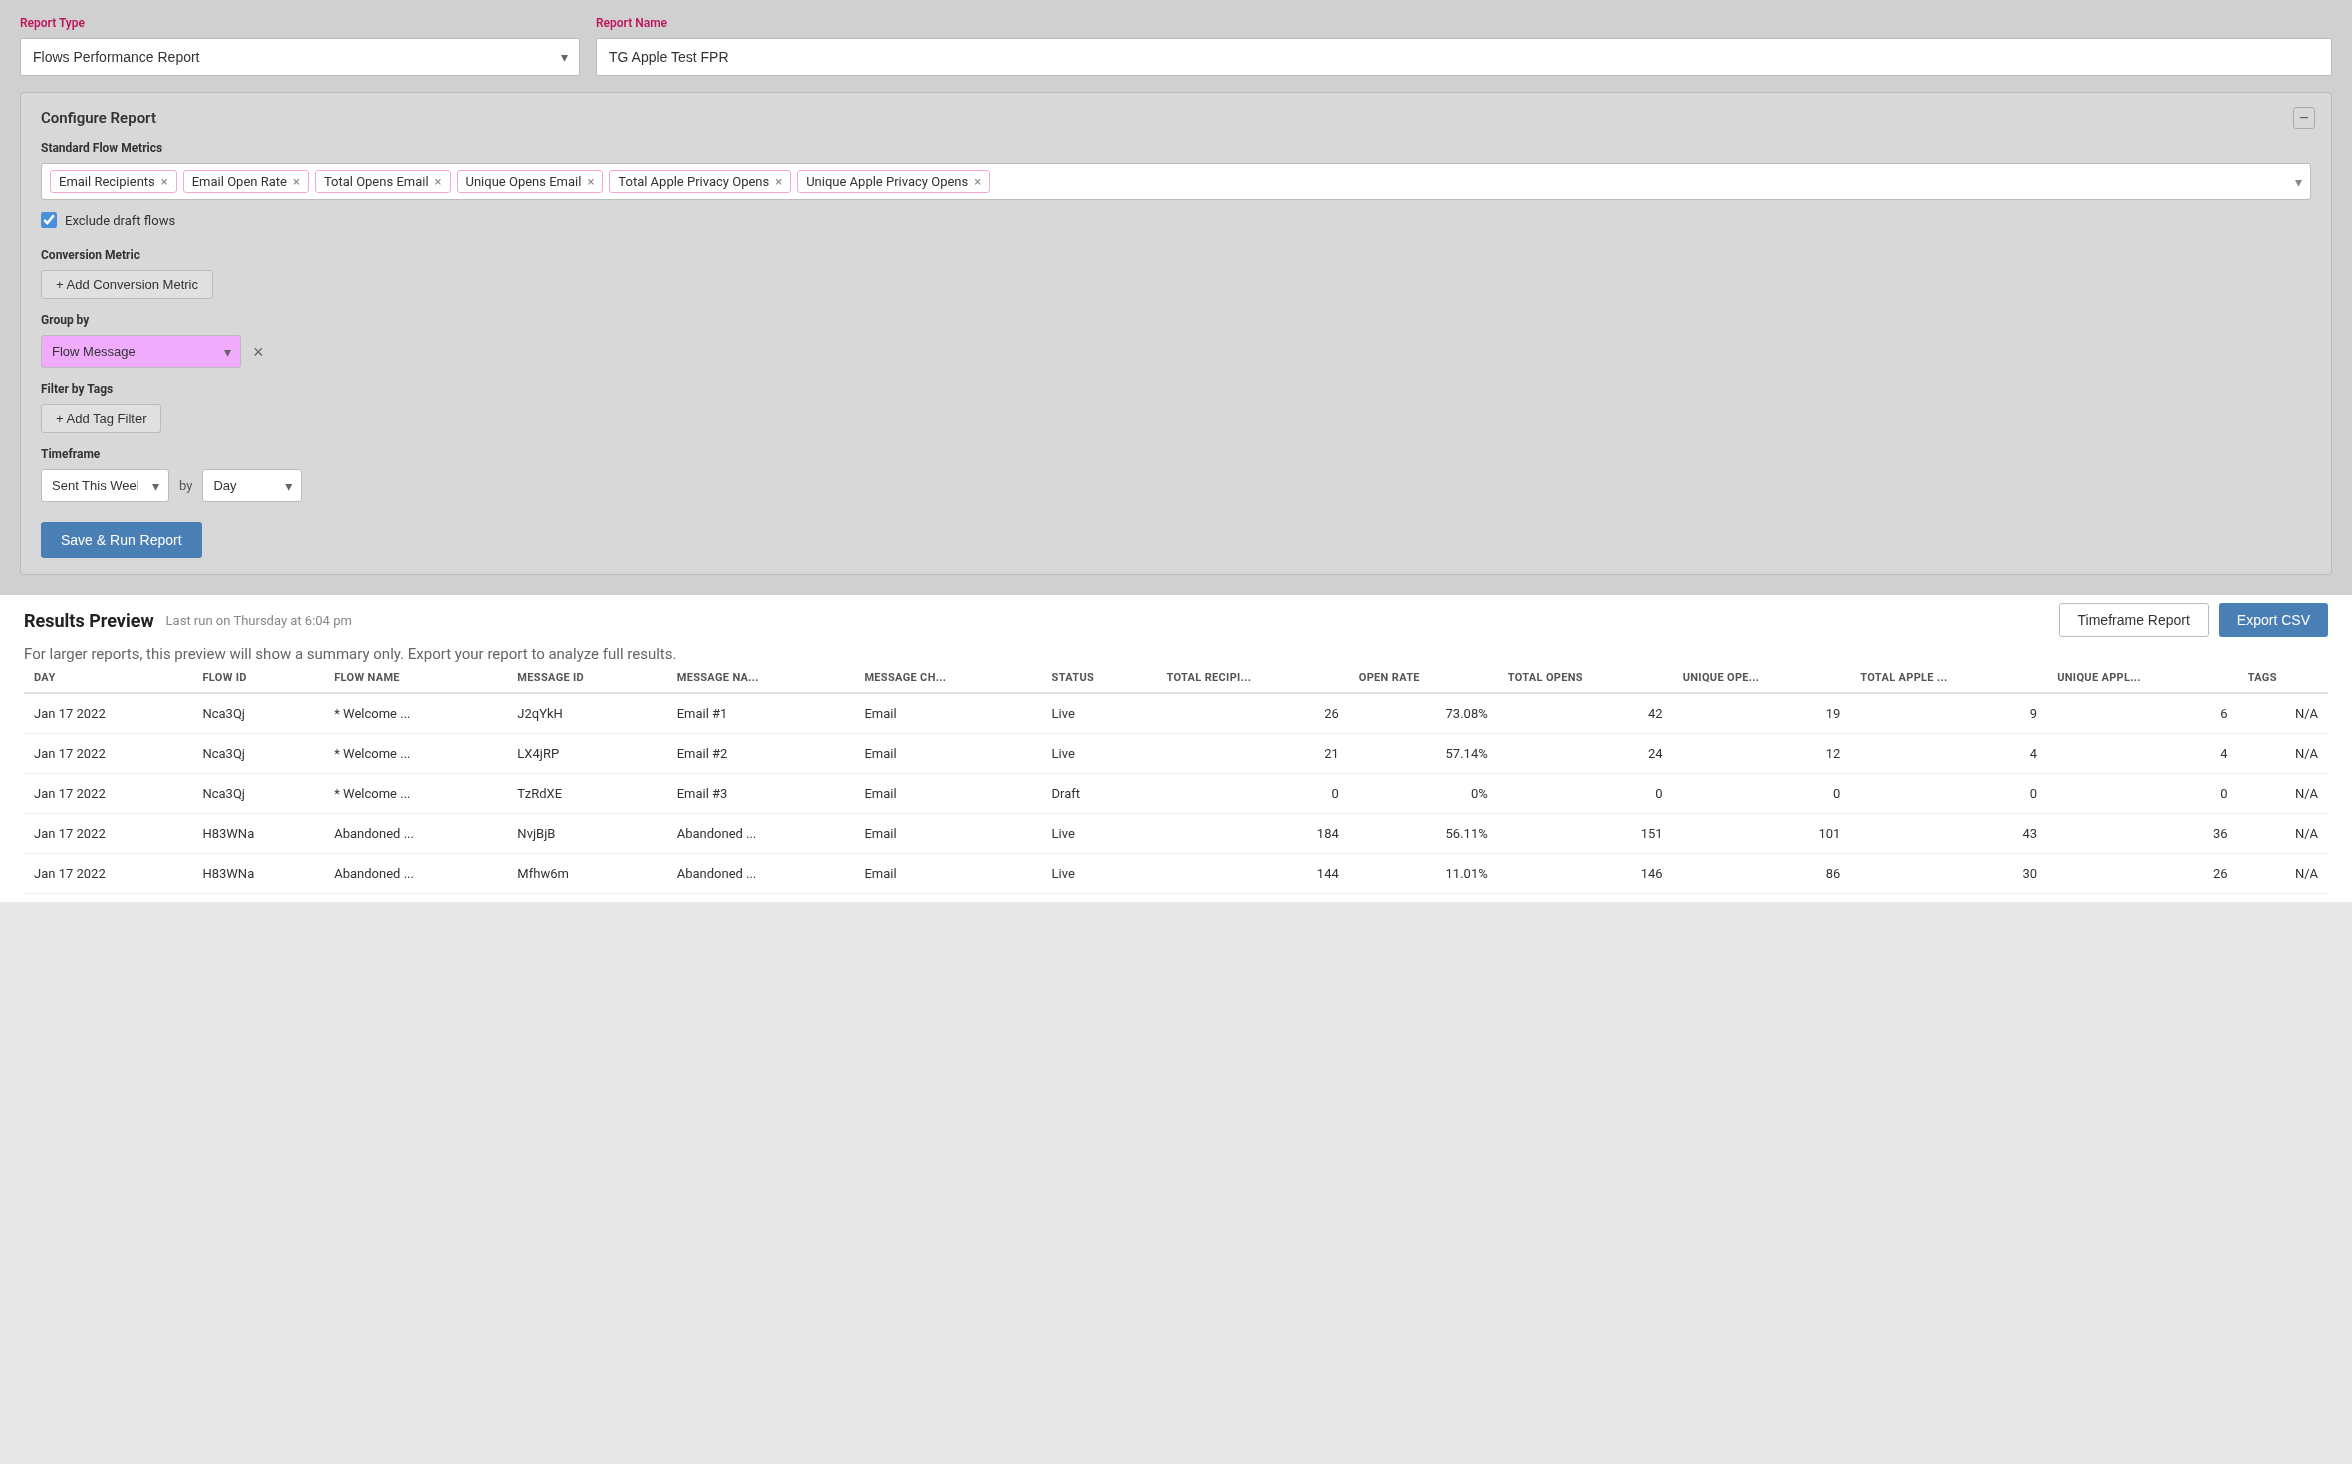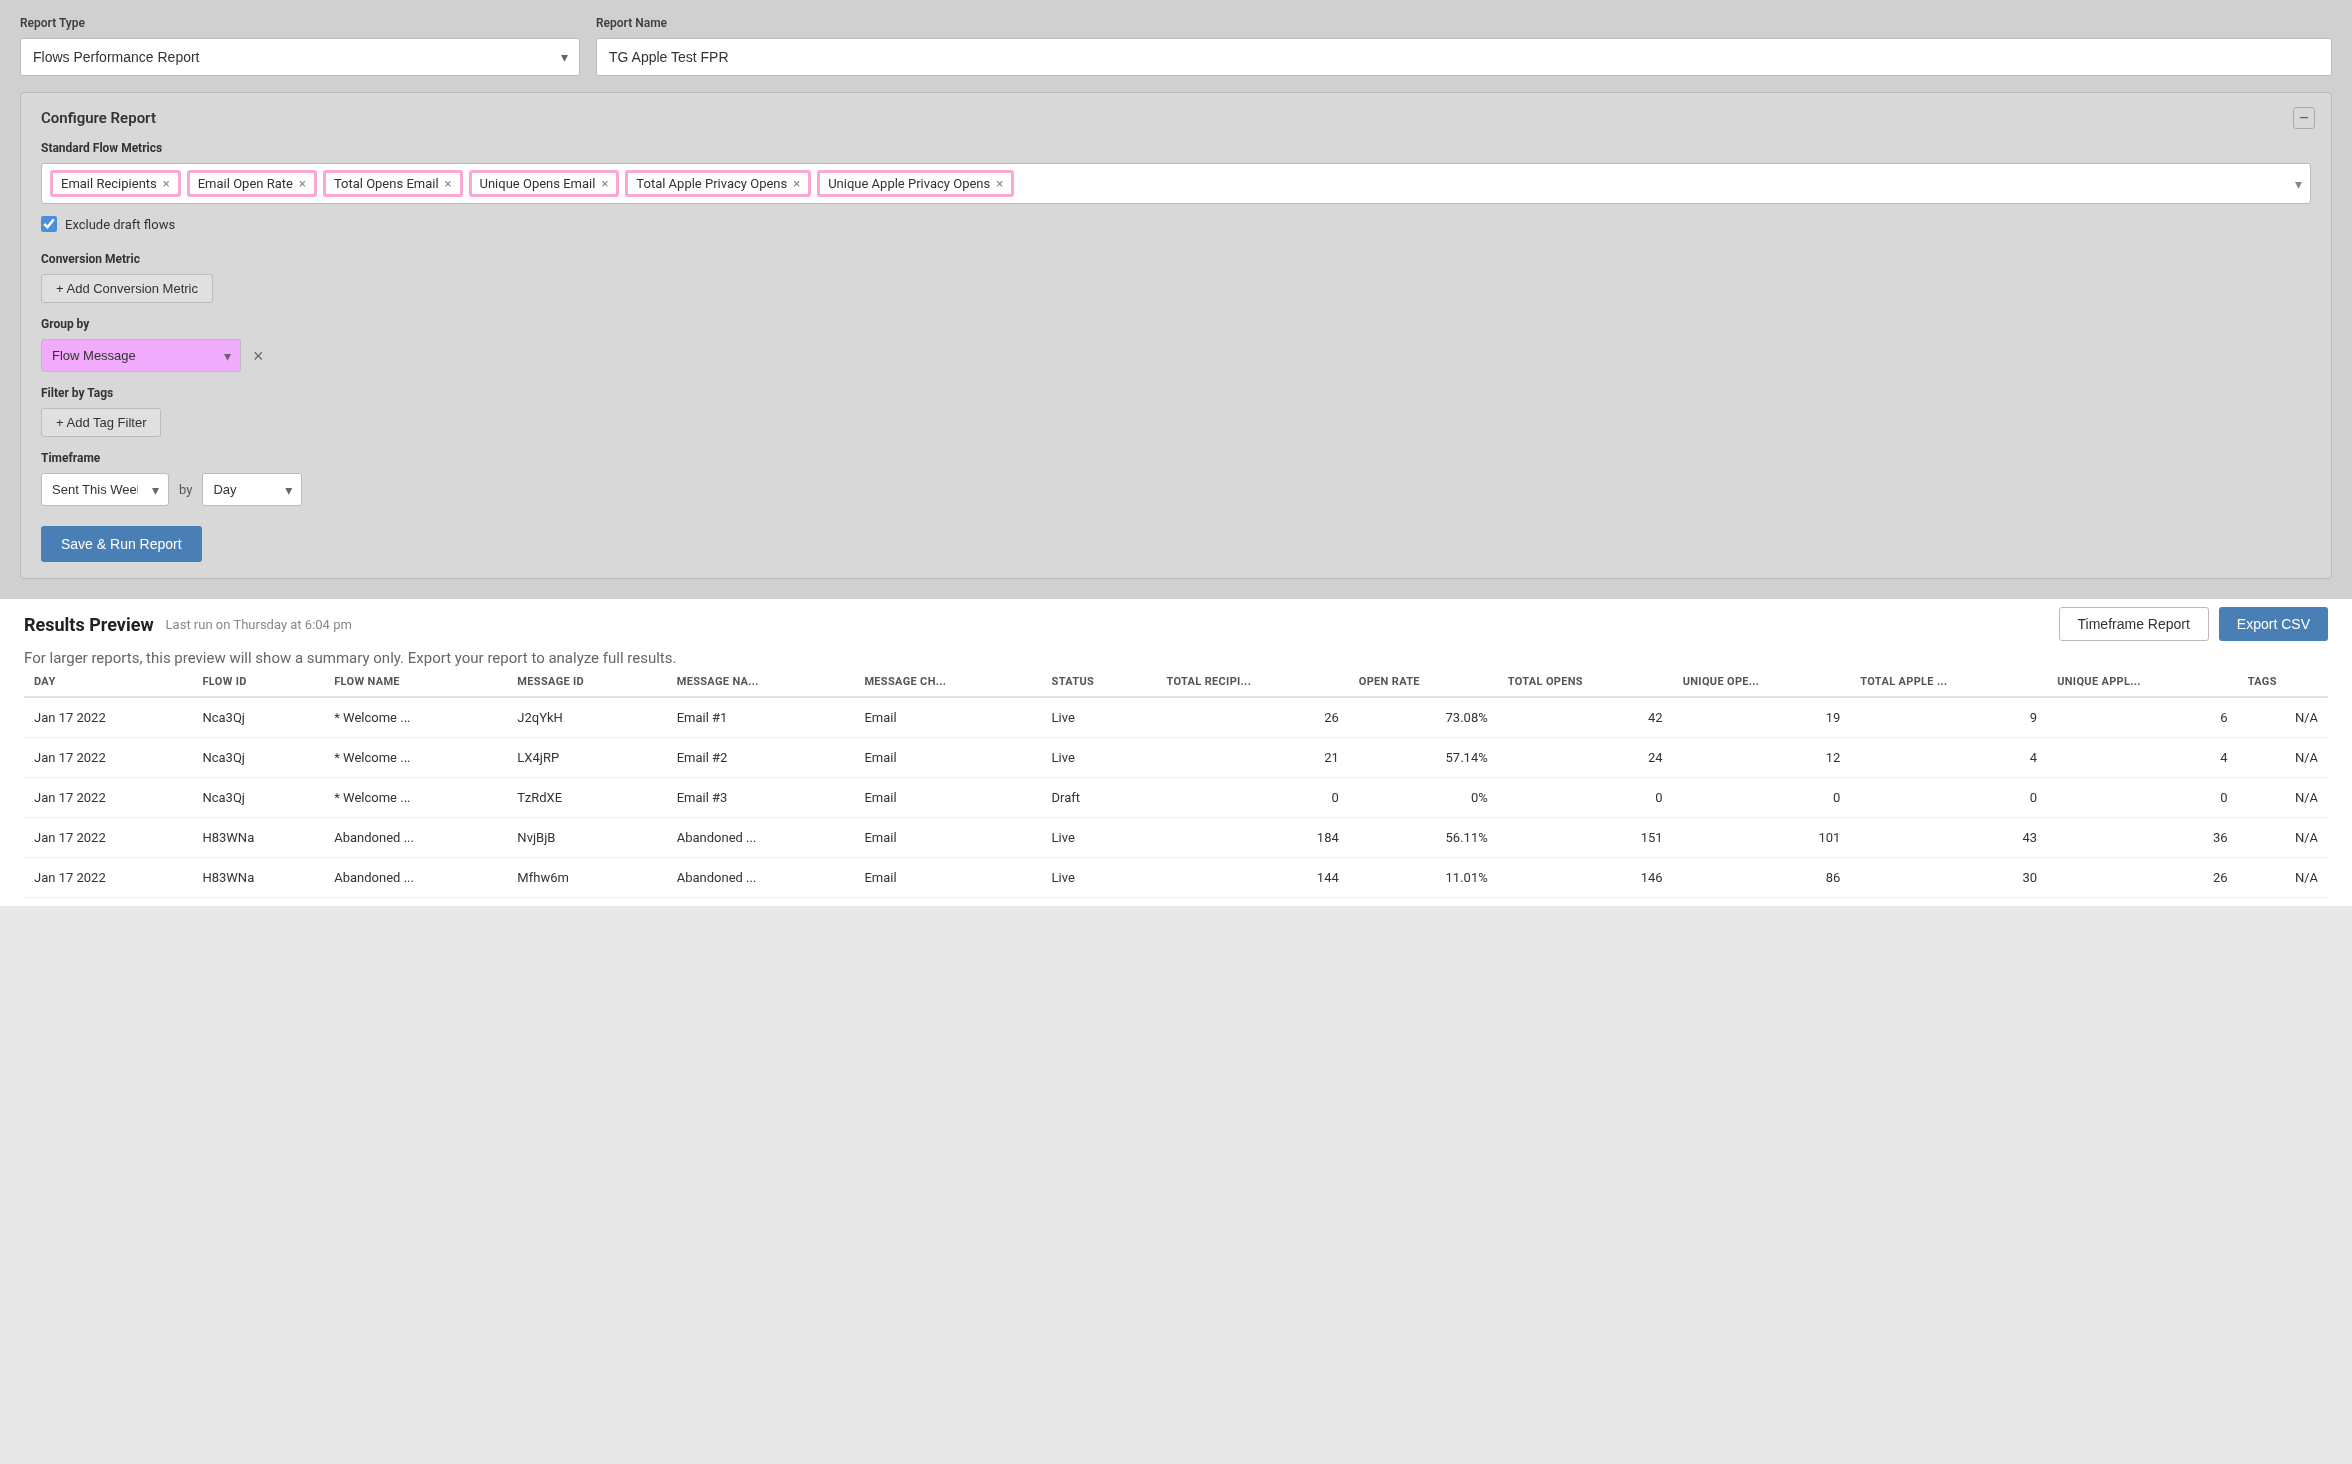--- a/index.html
+++ b/index.html
@@ -4,34 +4,34 @@
   <style>
     * { box-sizing: border-box; margin: 0; padding: 0; }
     body { font-family: -apple-system, BlinkMacSystemFont, 'Segoe UI', Roboto, sans-serif; font-size: 14px; background: #e8e8e8; color: #333; }
 
     .top-section { background: #d0d0d0; padding: 16px 20px 20px 20px; }
 
     .report-header { display: flex; gap: 16px; margin-bottom: 16px; }
     .report-field { display: flex; flex-direction: column; gap: 4px; }
     .report-field-type { flex: 0 0 560px; }
     .report-field-name { flex: 1; }
-    .field-label { font-size: 12px; font-weight: 600; color: #404040; margin-bottom: 4px; }
+    .field-label { font-size: 12px; font-weight: 600; color: #be185d; margin-bottom: 4px; }
     .field-select-wrapper { position: relative; }
     .field-select-wrapper select { width: 100%; padding: 10px 32px 10px 12px; border: 1px solid #bbb; border-radius: 3px; background: #fff; font-size: 14px; color: #333; appearance: none; cursor: pointer; }
     .field-select-wrapper::after { content: '▾'; position: absolute; right: 12px; top: 50%; transform: translateY(-50%); color: #666; pointer-events: none; }
     .field-input { width: 100%; padding: 10px 12px; border: 1px solid #bbb; border-radius: 3px; background: #fff; font-size: 14px; color: #333; }
 
     .configure-card { background: #d8d8d8; border: 1px solid #bbb; border-radius: 4px; padding: 16px 20px; position: relative; }
     .configure-title { font-size: 15px; font-weight: 600; color: #333; margin-bottom: 14px; }
     .collapse-btn { position: absolute; top: 14px; right: 16px; background: none; border: 1px solid #aaa; border-radius: 3px; width: 22px; height: 22px; display: flex; align-items: center; justify-content: center; cursor: pointer; color: #555; font-size: 16px; line-height: 1; }
 
     .section-label { font-size: 12px; font-weight: 700; color: #333; margin-bottom: 8px; text-transform: none; letter-spacing: 0; }
 
     .metrics-row { display: flex; align-items: center; border: 1px solid #bbb; border-radius: 3px; background: #fff; padding: 6px 8px; flex-wrap: wrap; gap: 6px; margin-bottom: 12px; position: relative; }
-    .metric-tag { display: flex; align-items: center; gap: 4px; background: #fff; border: 3px solid #f9a8d4; border-radius: 3px; padding: 3px 8px; font-size: 13px; color: #333; }
+    .metric-tag { display: flex; align-items: center; gap: 4px; background: #fff; border: 1px solid #f9a8d4; border-radius: 3px; padding: 3px 8px; font-size: 13px; color: #333; }
     .metric-tag-x { cursor: pointer; color: #888; font-size: 13px; margin-left: 2px; }
     .metrics-dropdown-arrow { position: absolute; right: 8px; top: 50%; transform: translateY(-50%); color: #888; font-size: 14px; }
 
     .checkbox-row { display: flex; align-items: center; gap: 8px; margin-bottom: 20px; }
     .checkbox-row input[type=checkbox] { width: 16px; height: 16px; accent-color: #4a90d9; }
     .checkbox-label { font-size: 13px; color: #333; }
 
     .conversion-section { margin-bottom: 14px; }
     .add-btn { background: #e0e0e0; border: 1px solid #bbb; border-radius: 3px; padding: 6px 14px; font-size: 13px; color: #333; cursor: pointer; }
 

